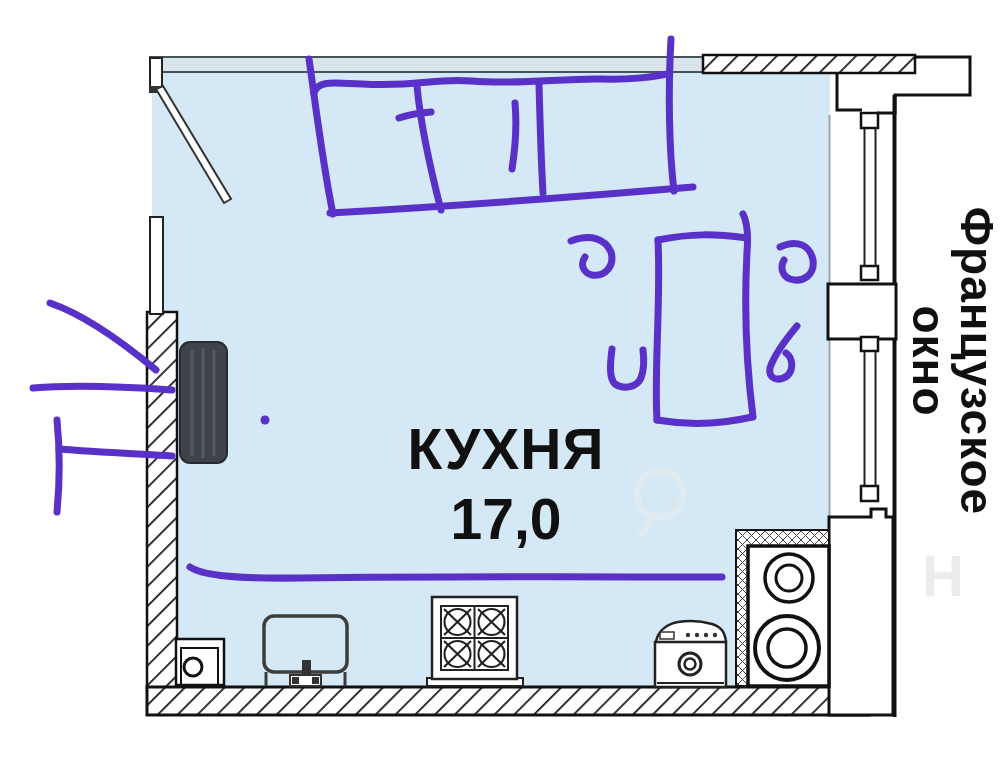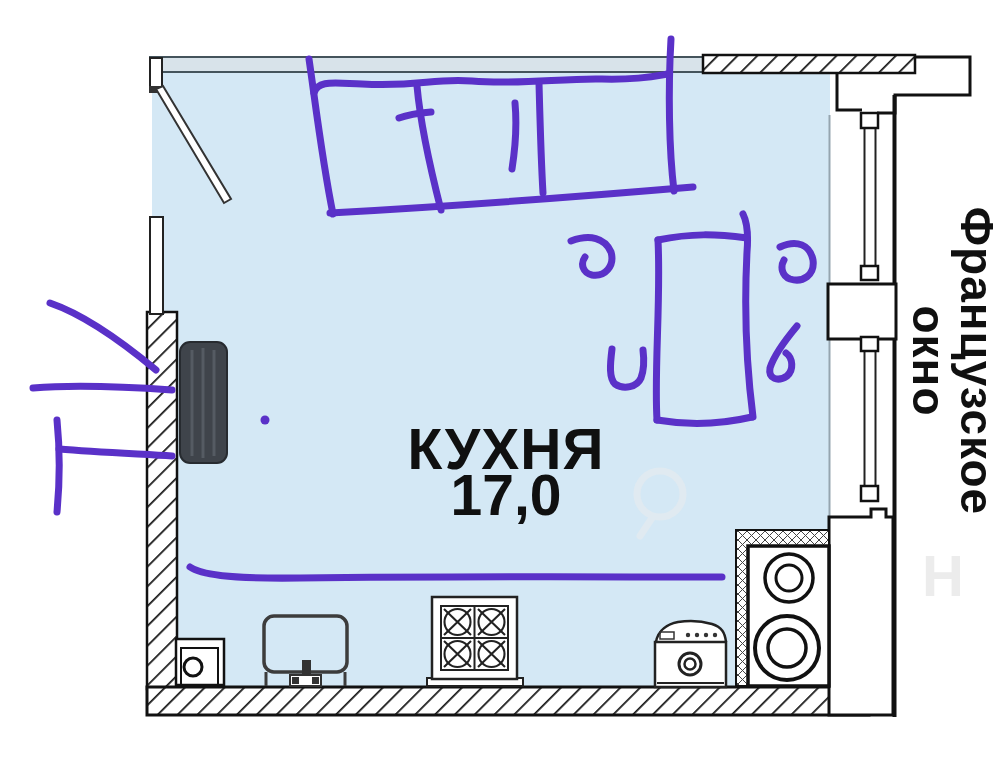--- a/index.html
+++ b/index.html
@@ -9,21 +9,21 @@
     font-family:"Liberation Sans", sans-serif;
   }
   svg{position:absolute;left:0;top:0;}
   .roomfill{fill:var(--room-fill,#d4e8f5);}
   .wallband{fill:var(--wall-band-fill,#d8e3ea);stroke:#44545c;stroke-width:2;}
   .ann{stroke:var(--annotation,#5a31c8);stroke-width:7;fill:none;
        stroke-linecap:round;stroke-linejoin:round;}
   .anndot{fill:var(--annotation,#5a31c8);}
   .label{position:absolute;font-weight:700;color:var(--text,#101010);text-align:center;margin-top:28px;}
   .room-name{left:380px;top:388px;width:252px;font-size:57px;letter-spacing:1px;}
-  .room-area{left:380px;top:434px;width:252px;font-size:57px;}
+  .room-area{left:380px;top:458px;width:252px;font-size:57px;}
   .window-label{
     position:absolute;left:782px;top:313px;width:340px;height:96px;
     transform:rotate(90deg);
     font-weight:700;color:var(--text,#101010);
     font-size:46px;line-height:1.04;text-align:center;letter-spacing:1px;
   }
 </style>
 </head>
 <body>
 

